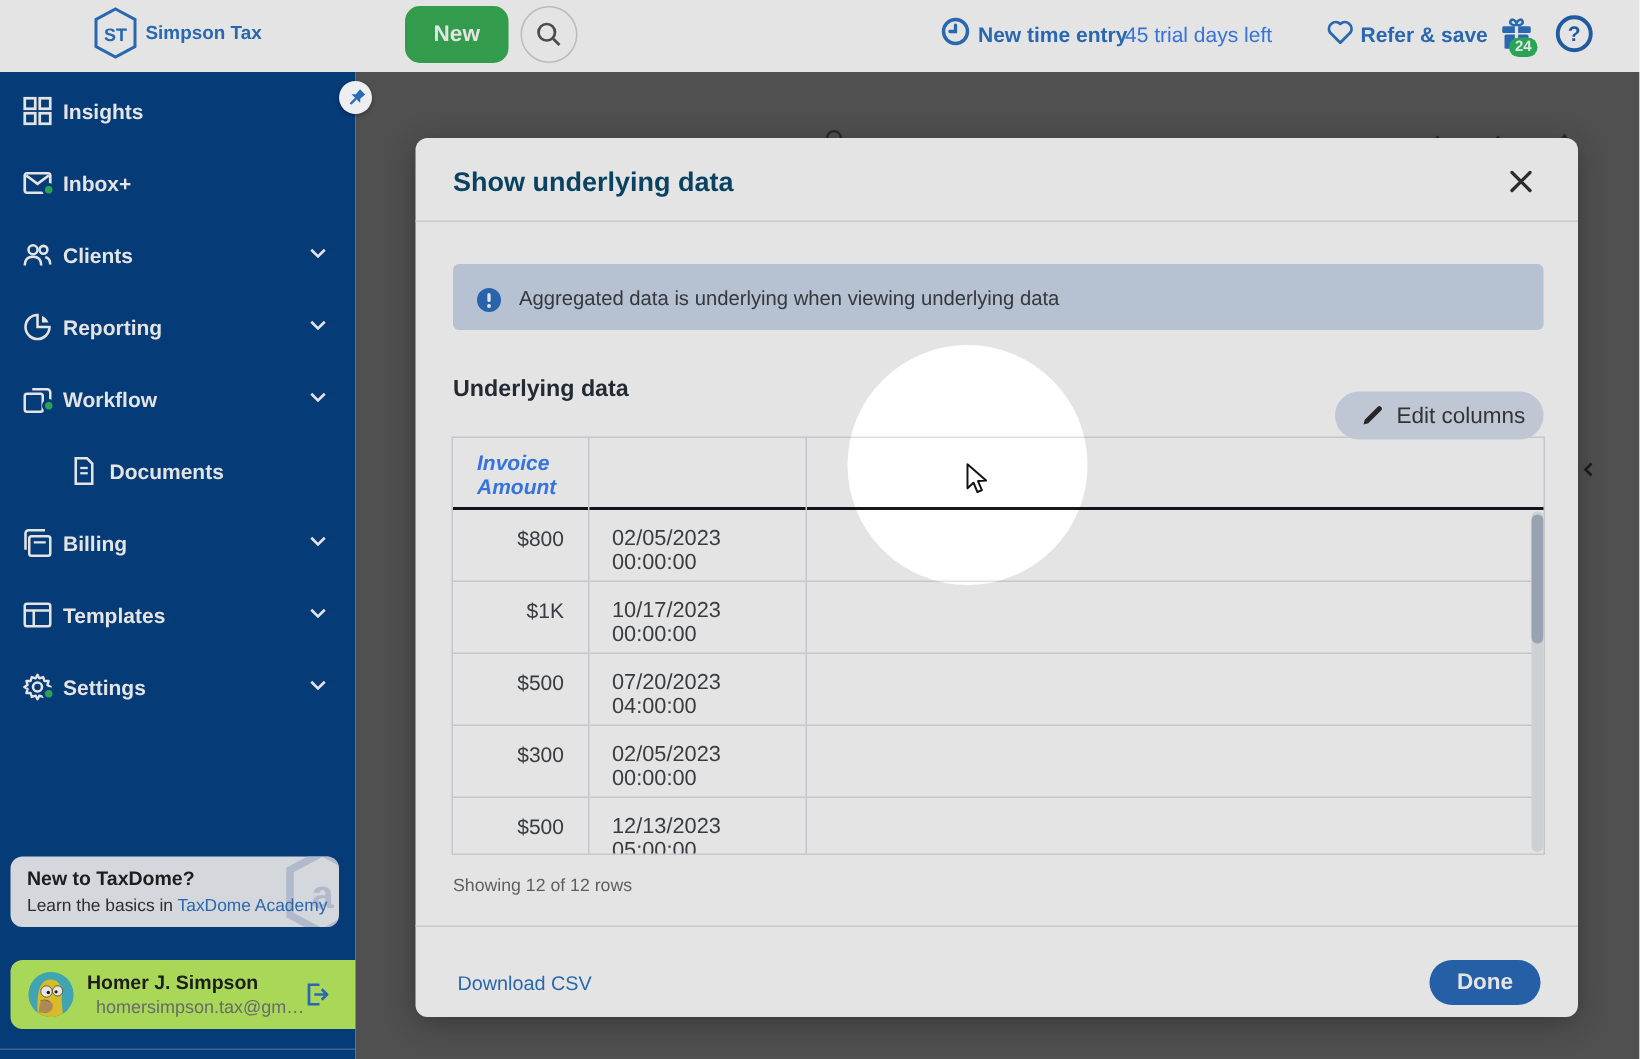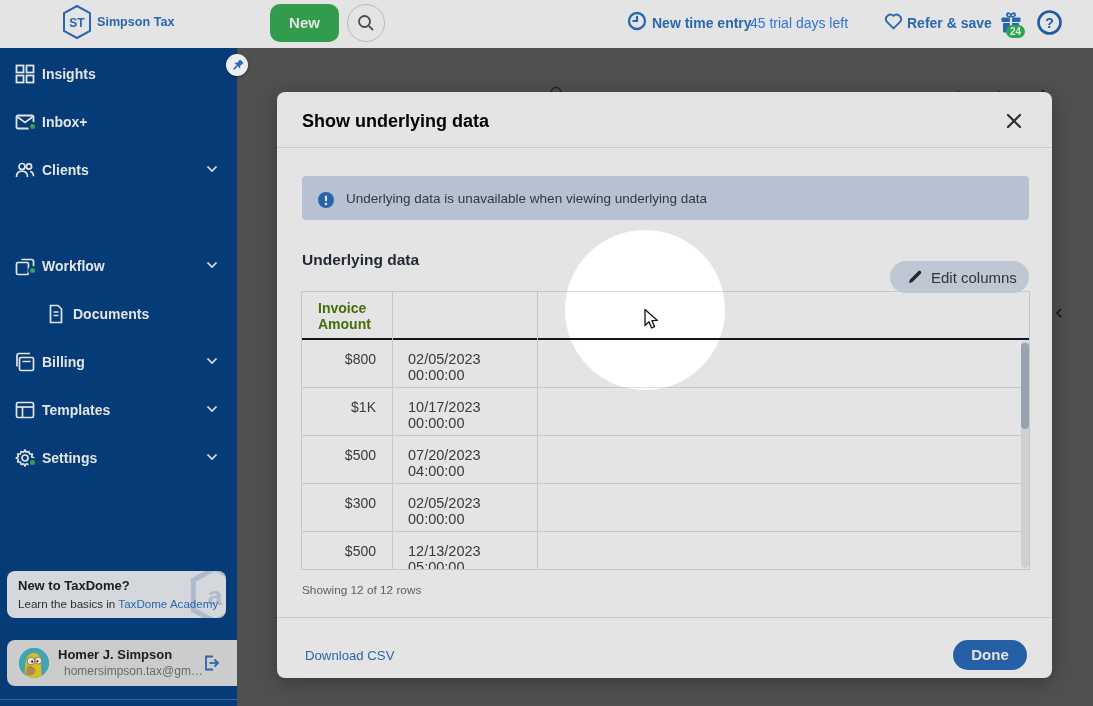--- a/index.html
+++ b/index.html
@@ -24,42 +24,42 @@
   .nav-item .lbl { position:absolute; left:42px; top:16px; font-size:14px; font-weight:bold; color:#fff; }
   .nav-item svg.chev { position:absolute; left:206px; top:19px; }
   .gdot { position:absolute; width:9px; height:9px; border-radius:50%; background:#2eb85c; border:2px solid #064286; }
 
   #pinbtn { position:absolute; left:226px; top:54px; width:22px; height:22px; border-radius:50%; background:#eceef2; box-shadow:0 1px 3px rgba(0,0,0,0.35); z-index:6; }
 
   .acad { position:absolute; left:7px; top:523px; width:219px; height:47px; background:#eef1f6; border-radius:8px; overflow:hidden; }
   .acad .t1 { position:absolute; left:11px; top:7px; font-size:13px; font-weight:bold; color:#222; }
   .acad .t2 { position:absolute; left:11px; top:26px; font-size:11.6px; white-space:nowrap; color:#333; }
   .acad .t2 a { color:#2e74c5; text-decoration:none; }
-  .usercard { position:absolute; left:7px; top:592px; width:254px; height:46px; background:#e5e5e5; border-radius:8px; }
+  .usercard { position:absolute; left:7px; top:592px; width:254px; height:46px; background:#bef264; border-radius:8px; }
   .usercard .nm { position:absolute; left:51px; top:7px; font-size:13px; font-weight:bold; color:#222; }
   .usercard .em { position:absolute; left:57px; top:24px; font-size:12px; color:#777; }
   .avatar { position:absolute; left:12px; top:8px; width:30px; height:30px; border-radius:50%; background:#35b6c9; overflow:hidden; }
 
   
   #main { position:absolute; left:237px; top:48px; width:856px; height:658px; background:#5a5a5a; }
 
   
   #modal { position:absolute; left:277px; top:92px; width:775px; height:586px; background:#fff; border-radius:8px; box-shadow:0 4px 20px rgba(0,0,0,0.3); }
-  .m-title { position:absolute; left:25px; top:19px; font-size:18px; font-weight:bold; color:#000000; }
+  .m-title { position:absolute; left:25px; top:19px; font-size:18px; font-weight:bold; color:#0c4a6e; }
   .m-x { position:absolute; left:727px; top:19px; width:20px; height:20px; }
   .m-hdiv { position:absolute; left:0px; top:55px; width:775px; height:1px; background:#e2e2e2; }
   .alert { position:absolute; left:25px; top:84px; width:727px; height:44px; background:#ccd8ea; border-radius:4px; }
   .alert .txt { position:absolute; left:44px; top:15px; font-size:13.5px; color:#3c4046; }
   .ud-h { position:absolute; left:25px; top:159px; font-size:15.5px; font-weight:bold; color:#28303a; }
   .editcols { position:absolute; left:613px; top:150px; width:139px; height:32px; background:#d6dfee; border-radius:16px;margin-top:19px; }
   .editcols .t { position:absolute; left:41px; top:8px; font-size:15px; color:#3a3a3a; }
 
   
   #tbl { position:absolute; left:24px; top:199px; width:729px; height:279px; border:1px solid #dcdfe4; overflow:hidden; }
-  .th { position:absolute; top:0; height:47px; font-size:14px; font-weight:bold; color:#4d7c0f; }
+  .th { position:absolute; top:0; height:47px; font-size:14px; font-weight:bold; color:#3b82f6;font-style:italic; }
   .trow { position:absolute; height:48px; }
   .cell-a { position:absolute; width:90px; text-align:right; font-size:14px; color:#3f4348; }
   .cell-d { position:absolute; left:106px; font-size:14.5px; color:#3f4348; line-height:16px; }
   .hline { position:absolute; left:0; width:729px; height:1px; background:#dcdfe4; }
   .vline { position:absolute; top:0; width:1px; height:279px; background:#dcdfe4; }
   .blackline { position:absolute; left:0; top:46px; width:729px; height:2px; background:#15181c; }
   .sb-track { position:absolute; left:719px; top:49px; width:8px; height:227px; background:#e7eaee; border-radius:4px; }
   .sb-thumb { position:absolute; left:719px; top:51px; width:8px; height:86px; background:#aab6c6; border-radius:4px; }
 
   .showing { position:absolute; left:25px; top:491px; font-size:11.8px; color:#6b6b6b; }
@@ -138,20 +138,30 @@
         <path d="M1.5 17 C1.5 12.8 4 11.2 7 11.2 C10 11.2 12.5 12.8 12.5 17" fill="none" stroke="#fff" stroke-width="1.7"></path>
         <circle cx="14" cy="6.5" r="2.6" fill="none" stroke="#fff" stroke-width="1.7"></circle>
         <path d="M15.2 11.4 C17.3 12 18.5 13.7 18.5 16.3" fill="none" stroke="#fff" stroke-width="1.7"></path>
       </svg>
       <svg class="chev" width="12" height="8" viewBox="0 0 12 8">
           <polyline points="1.5,1.5 6,6 10.5,1.5" fill="none" stroke="#fff" stroke-width="1.7"></polyline>
         </svg>
       <div class="lbl">Clients</div>
     </div>
 
+    <div class="nav-item" style="top:146px;">
+      <svg class="ic" width="20" height="20" viewBox="0 0 20 20">
+        <path d="M10 2 A8 8 0 1 0 18 10 L10 10 Z" fill="none" stroke="#fff" stroke-width="1.7"></path>
+        <path d="M13 2.7 A8 8 0 0 1 17.3 7 L13 7 Z" fill="#fff"></path>
+      </svg>
+      <svg class="chev" width="12" height="8" viewBox="0 0 12 8">
+          <polyline points="1.5,1.5 6,6 10.5,1.5" fill="none" stroke="#fff" stroke-width="1.7"></polyline>
+        </svg>
+      <div class="lbl">Reporting</div>
+    </div>
 
     <div class="nav-item" style="top:194px;">
       <svg class="ic" width="20" height="20" viewBox="0 0 20 20">
         <rect x="1.5" y="6.5" width="12" height="12" rx="1.5" fill="none" stroke="#fff" stroke-width="1.7"></rect>
         <path d="M6.5 3.5 L16.5 3.5 A2 2 0 0 1 18.5 5.5 L18.5 13.5" fill="none" stroke="#fff" stroke-width="1.7"></path>
       </svg>
       <div class="gdot" style="left:28px; top:24px;"></div>
       <svg class="chev" width="12" height="8" viewBox="0 0 12 8">
           <polyline points="1.5,1.5 6,6 10.5,1.5" fill="none" stroke="#fff" stroke-width="1.7"></polyline>
         </svg>
@@ -273,21 +283,21 @@
       <line x1="4" y1="4" x2="16" y2="16" stroke="#333" stroke-width="2.2" stroke-linecap="round"></line>
       <line x1="16" y1="4" x2="4" y2="16" stroke="#333" stroke-width="2.2" stroke-linecap="round"></line>
     </svg>
     <div class="m-hdiv"></div>
     <div class="alert">
       <svg width="16" height="16" viewBox="0 0 16 16" style="position:absolute;left:16px;top:16px;">
         <circle cx="8" cy="8" r="8" fill="#2e6fc0"></circle>
         <rect x="6.9" y="3.4" width="2.2" height="6" rx="1.1" fill="#fff"></rect>
         <circle cx="8" cy="12" r="1.3" fill="#fff"></circle>
       </svg>
-      <div class="txt">Underlying data is unavailable when viewing underlying data</div>
+      <div class="txt">Aggregated data is underlying when viewing underlying data</div>
     </div>
     <div class="ud-h">Underlying data</div>
     <div class="editcols">
       <svg width="16" height="16" viewBox="0 0 16 16" style="position:absolute;left:17px;top:8px;">
         <path d="M2 14 L2.8 10.8 L11.5 2.1 A1.4 1.4 0 0 1 13.5 2.1 L13.9 2.5 A1.4 1.4 0 0 1 13.9 4.5 L5.2 13.2 Z" fill="#2c2c2c"></path>
       </svg>
       <div class="t">Edit columns</div>
     </div>
 
     <div id="tbl">

